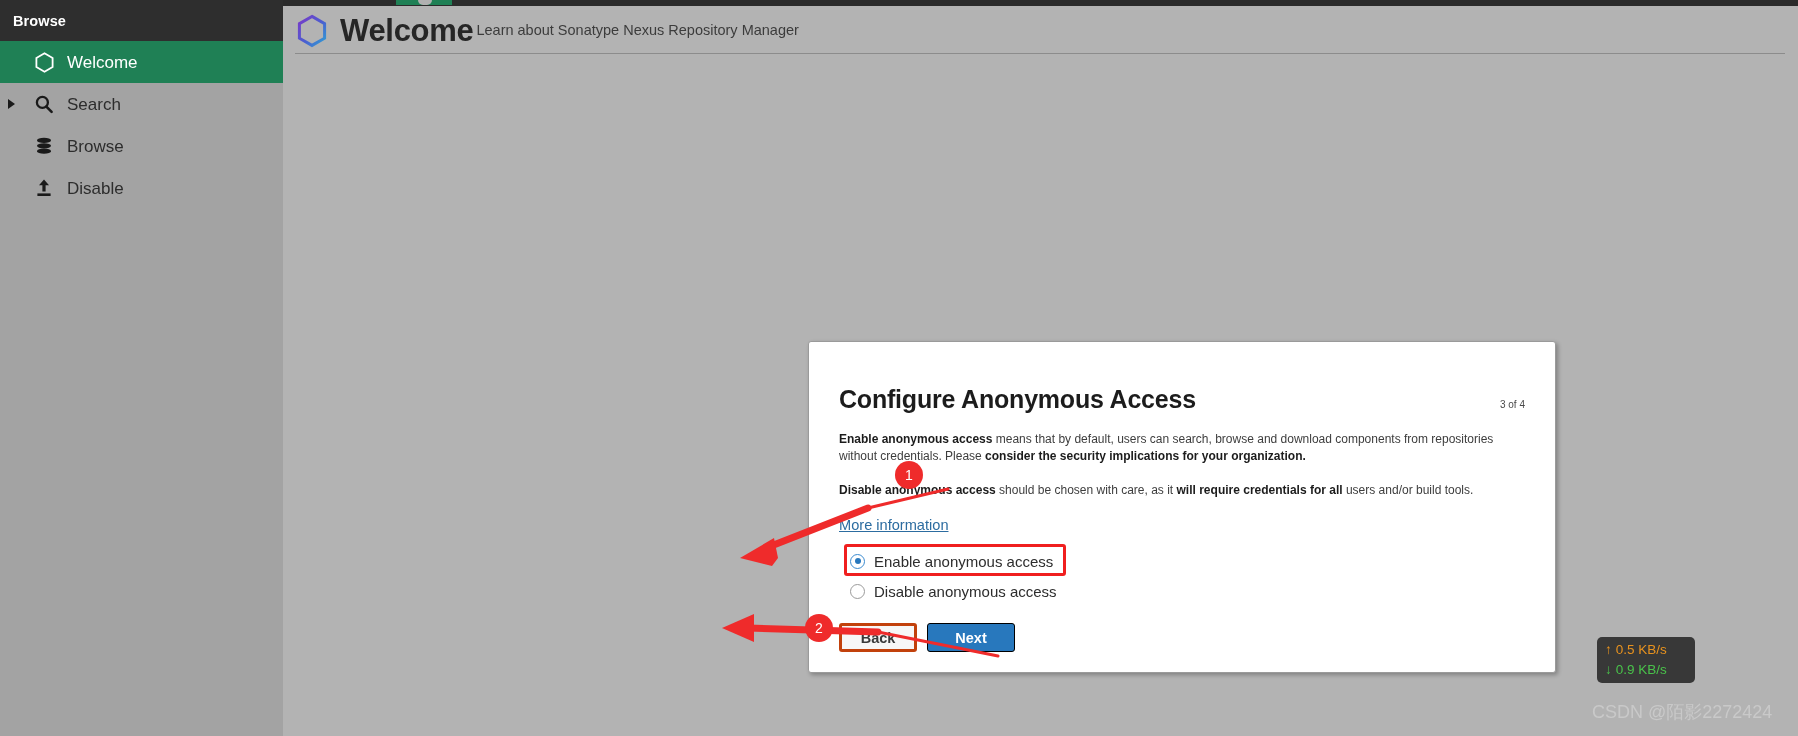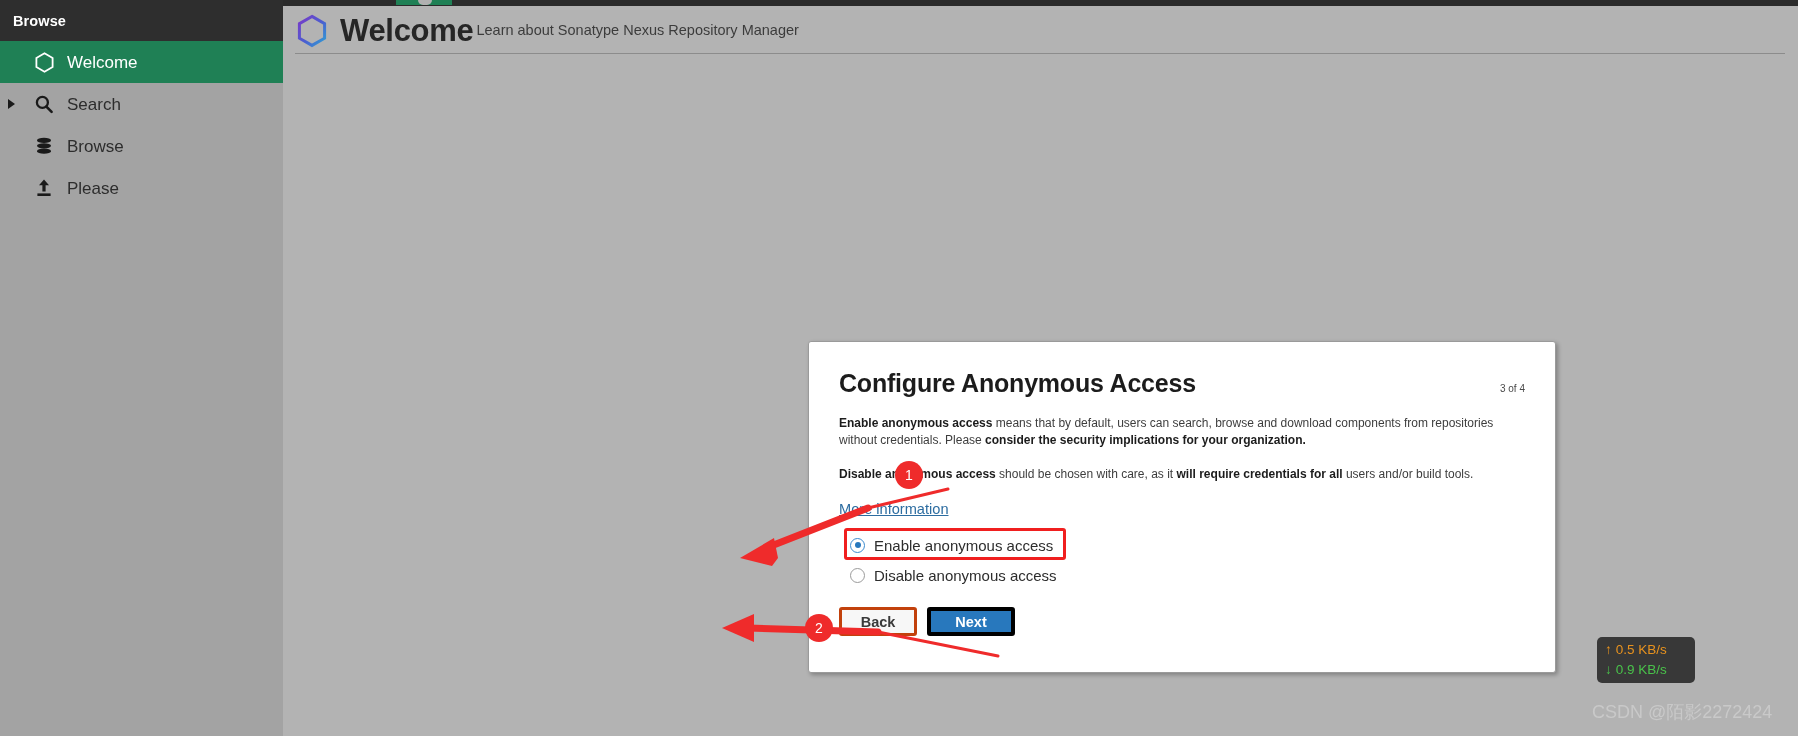--- a/index.html
+++ b/index.html
@@ -121,21 +121,21 @@
   
   .card {
     position: absolute;
     left: 525px; top: 335px;
     width: 748px; height: 332px;
     background: #ffffff;
     border: 1px solid #9a9a9a;
     border-radius: 3px;
     box-shadow: 2px 2px 4px rgba(0,0,0,0.28);
   }
-  .card-inner { padding: 27px 30px 0 30px; position: relative; height: 100%; }
+  .card-inner { padding: 27px 30px 0 30px; position: relative; height: 100%; margin-top: 16px; }
   .card-title-row {
     display: flex;
     align-items: baseline;
     justify-content: space-between;
   }
   .card-title {
     font-size: 25px;
     font-weight: bold;
     color: #1c1c1c;
     letter-spacing: -0.2px;
@@ -217,21 +217,21 @@
     cursor: pointer;
     padding: 0 14px;
   }
   .btn-secondary {
     background: #f7f7f7;
     border: 3px solid #c2410c;
     color: #3a3a3a;
   }
   .btn-primary {
     background: #2878bd;
-    border: 4px solid #000000;
+    border: 1px solid #000000;
     color: #ffffff;
     min-width: 88px;
   }
 
   
   .annot { position: absolute; pointer-events: none; }
   .badge {
     position: absolute;
     width: 28px; height: 28px;
     border-radius: 50%;
@@ -319,21 +319,21 @@
         <span class="nav-label">Browse</span>
       </div>
 
       <div class="nav-item">
         <span class="nav-icon">
           <svg width="20" height="20" viewBox="0 0 20 20">
             <path d="M10 1.6 L15 7.2 L11.6 7.2 L11.6 13.4 L8.4 13.4 L8.4 7.2 L5 7.2 Z" fill="#1a1a1a"></path>
             <rect x="3.4" y="15.4" width="13.2" height="2.6" fill="#1a1a1a"></rect>
           </svg>
         </span>
-        <span class="nav-label">Please</span>
+        <span class="nav-label">Disable</span>
       </div>
 
     </div>
   </div>
 
   <div class="content">
 
     <div class="page-header">
       <span class="hex-logo">
         <svg width="34" height="34" viewBox="0 0 34 34">

